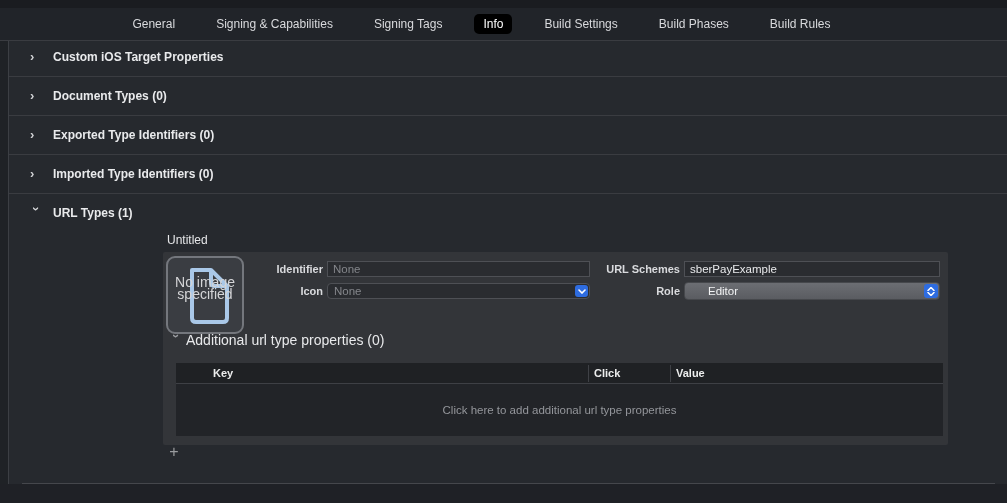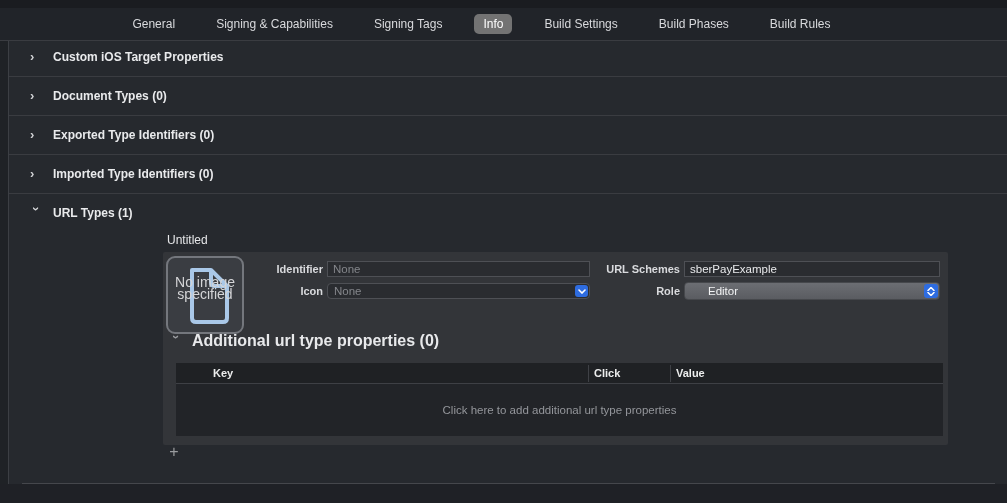--- a/index.html
+++ b/index.html
@@ -10,21 +10,21 @@
   }
   
   .top-strip { position:absolute; left:0; top:0; width:1007px; height:8px; background:#1a1c20; }
   .tab-bar {
     position:absolute; left:0; top:8px; width:1007px; height:33px;
     background:#212429; border-bottom:1px solid #3a3c41;
     display:flex; align-items:center; justify-content:center; gap:23px;
     padding-right:44px;
   }
   .tab { font-size:12px; color:#d9dadd; padding:3px 9px; border-radius:5px; cursor:default; white-space:nowrap; }
-  .tab.selected { background:#737373; color:#ffffff; }
+  .tab.selected { background:#000000; color:#ffffff; }
   
   .left-gutter { position:absolute; left:0; top:41px; width:8px; height:462px; background:#1f2226; }
   .gutter-line { position:absolute; left:8px; top:41px; width:1px; height:462px; background:#3c3f44; }
   
   .section-row {
     position:absolute; left:9px; width:998px; height:39px;
     display:flex; align-items:center; cursor:default;
   }
   .section-row .chev {
     display:inline-block; width:14px; margin-left:21px; color:#d2d3d6;
@@ -74,21 +74,21 @@
     font-size:11.5px; color:#f3f4f5; line-height:16px; padding-left:23px;
   }
   .popup-btn {
     position:absolute; right:1px; top:1px; width:14px; height:14px;
     background:#2e6ce0; border-radius:3px;
     display:flex; flex-direction:column; align-items:center; justify-content:center; gap:1px;
   }
   
   .addl-header { position:absolute; left:7px; top:80px; display:flex; align-items:center; }
   .addl-header .chev-down { color:#9b9da1; font-size:12px; font-weight:700; display:inline-block; transform:rotate(90deg); transform-origin:50% 50%; width:12px; }
-  .addl-header .addl-label { font-size:16px; font-weight:700; color:#e8e9eb; margin-left:10px; }
+  .addl-header .addl-label { font-size:14px; font-weight:400; color:#e8e9eb; margin-left:4px; }
   .prop-table { position:absolute; left:13px; top:111px; width:767px; height:74px; }
   .prop-table .thead {
     position:relative; height:21px; background:#1f2124; border-bottom:1px solid #3e4045;
   }
   .prop-table .th { position:absolute; top:0; font-size:11px; font-weight:700; color:#eceded; line-height:21px; }
   .col-sep { position:absolute; top:2px; width:1px; height:17px; background:#3f4146; }
   .prop-table .tbody {
     position:relative; height:52px; background:#222428;
     display:flex; align-items:center; justify-content:center;
   }

